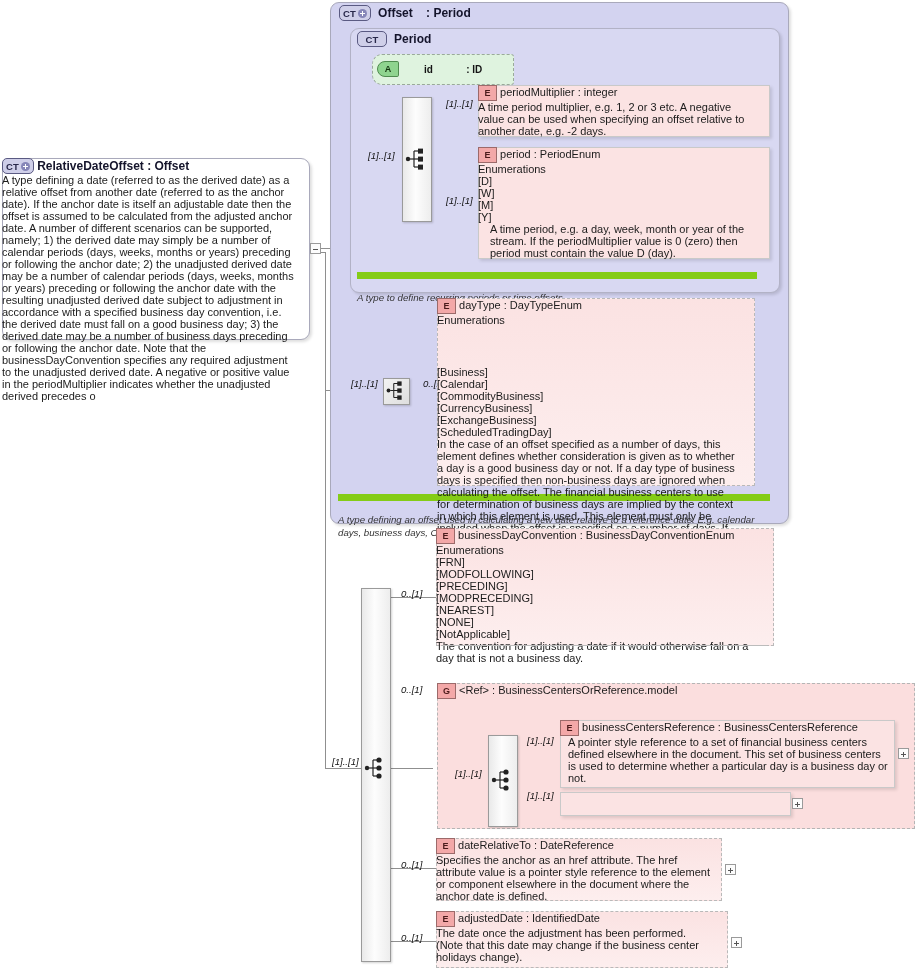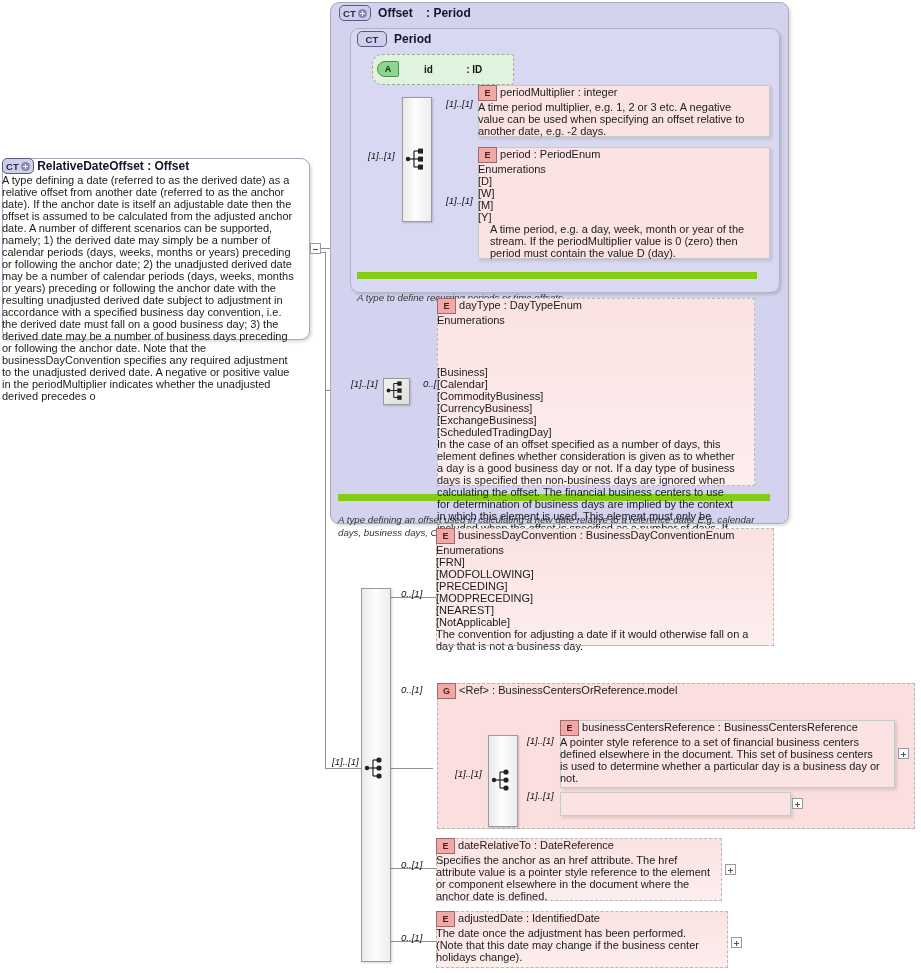--- a/index.html
+++ b/index.html
@@ -245,20 +245,21 @@
       <span class="title">businessDayConvention : BusinessDayConventionEnum</span>
     </div>
     <div class="sep" style="left:7px;top:25px;width:324px;"></div>
     <div class="enum-label" style="left:7px;top:28px;">Enumerations</div>
     <div class="enum-list" style="left:70px;top:29px;">
       <div>[FRN]</div>
       <div>[MODFOLLOWING]</div>
       <div>[PRECEDING]</div>
       <div>[MODPRECEDING]</div>
       <div>[NEAREST]</div>
+      <div>[NONE]</div>
       <div>[NotApplicable]</div>
     </div>
     <div class="sep" style="left:7px;top:119px;width:324px;"></div>
     <div class="doc" style="left:7px;top:92px;width:326px;">The convention for adjusting a date if it would otherwise fall on a day that is not a business day.</div>
   </div>
   <div class="sep abs" style="left:443px;top:645px;width:324px;height:1px;background:#bcbcbc;"></div>
 
   <div class="card" style="left:401px;top:684px;">0..[1]</div>
   <div class="gbox abs" style="left:437px;top:683px;width:478px;height:146px;"></div>
   <div class="abs" style="left:437px;top:683px;width:478px;height:146px;">
@@ -284,21 +285,21 @@
   <div class="card" style="left:527px;top:735px;">[1]..[1]</div>
   <div class="card" style="left:527px;top:790px;">[1]..[1]</div>
 
   <div class="ebox abs" style="left:560px;top:720px;width:335px;height:68px;"></div>
   <div class="abs" style="left:560px;top:720px;width:335px;height:68px;">
     <div class="hd" style="left:7px;top:4px;">
       <span class="badge badge-e">E</span>
       <span class="title">businessCentersReference : BusinessCentersReference</span>
     </div>
     <div class="sep" style="left:7px;top:24px;width:321px;"></div>
-    <div class="doc" style="left:7px;top:27px;width:322px;">A pointer style reference to a set of financial business centers defined elsewhere in the document. This set of business centers is used to determine whether a particular day is a business day or not.</div>
+    <div class="doc" style="left:7px;top:27px;width:322px;padding-left:8px;">A pointer style reference to a set of financial business centers defined elsewhere in the document. This set of business centers is used to determine whether a particular day is a business day or not.</div>
   </div>
   <div class="toggle plus" style="left:898px;top:748px;"></div>
 
   <div class="ebox abs" style="left:560px;top:792px;width:231px;height:24px;"></div>
   <div class="toggle plus" style="left:792px;top:798px;"></div>
 
   <div class="card" style="left:401px;top:859px;">0..[1]</div>
   <div class="ebox dashed abs" style="left:436px;top:838px;width:286px;height:63px;"></div>
   <div class="abs" style="left:436px;top:838px;width:286px;height:63px;">
     <div class="hd" style="left:7px;top:4px;">

